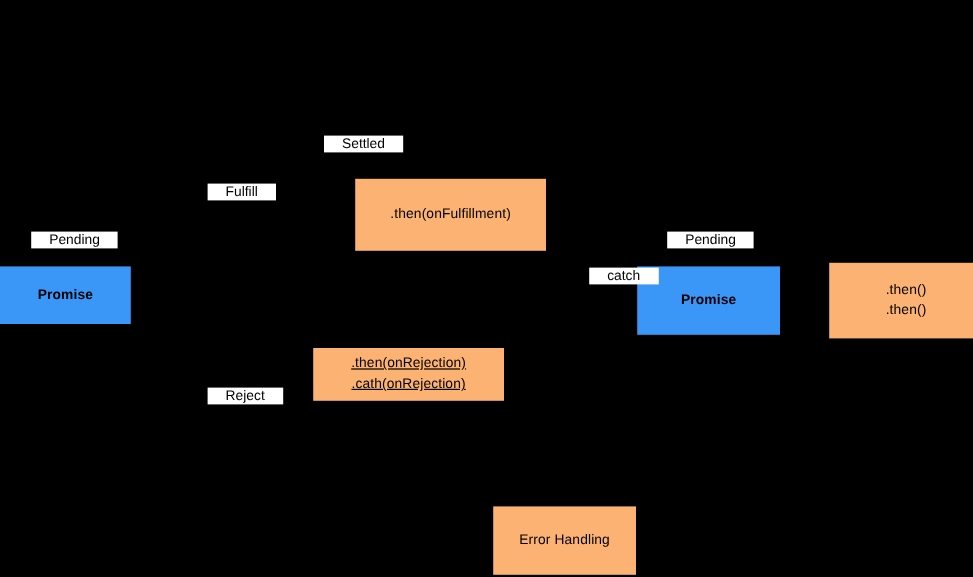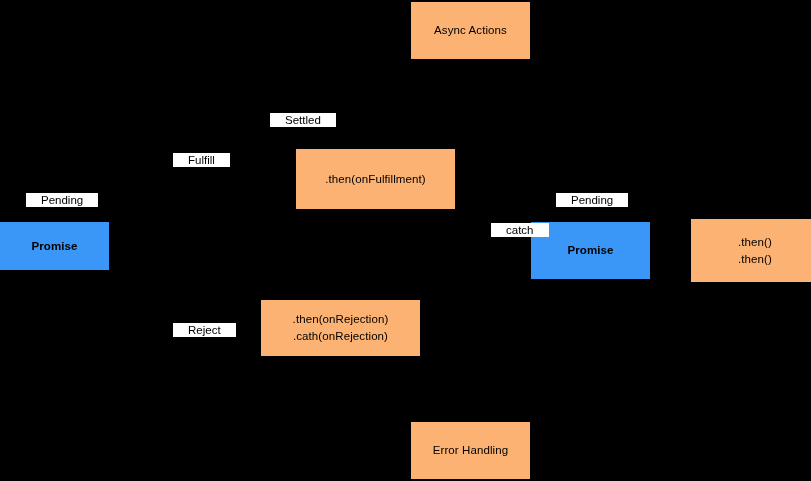--- a/index.html
+++ b/index.html
@@ -42,42 +42,39 @@
     white-space: nowrap;
     padding: 0 15px;
     font-family: "Liberation Sans", sans-serif;
   }
 </style>
 </head>
 <body>
 
 <div id="canvas">
 
-  <div class="node orange" style="left:411px; top:2px; width:119px; height:57px;">
-    <span class="node-line">Async Actions</span>
-  </div>
 
   <div class="node orange" style="left:261px; top:149px; width:159px; height:60px;margin-left:35px;">
     <span class="node-line">.then(onFulfillment)</span>
   </div>
 
   <div class="node blue" style="left:0px; top:222px; width:109px; height:48px;">
     <span class="node-line">Promise</span>
   </div>
 
   <div class="node blue" style="left:531px; top:222px; width:119px; height:57px;">
     <span class="node-line">Promise</span>
   </div>
 
   <div class="node orange" style="left:691px; top:219px; width:128px; height:63px;">
     <span class="node-line">.then()</span>
     <span class="node-line">.then()</span>
   </div>
 
-  <div class="node orange" style="left:261px; top:300px; width:159px; height:56px;">
+  <div class="node orange" style="left:261px; top:290px; width:159px; height:44px;text-decoration:underline;">
     <span class="node-line">.then(onRejection)</span>
     <span class="node-line">.cath(onRejection)</span>
   </div>
 
   <div class="node orange" style="left:411px; top:422px; width:119px; height:57px;">
     <span class="node-line">Error Handling</span>
   </div>
 
   <div class="edge-label" style="left:270px; top:113px;">Settled</div>
   <div class="edge-label" style="left:173px; top:153px;">Fulfill</div>

